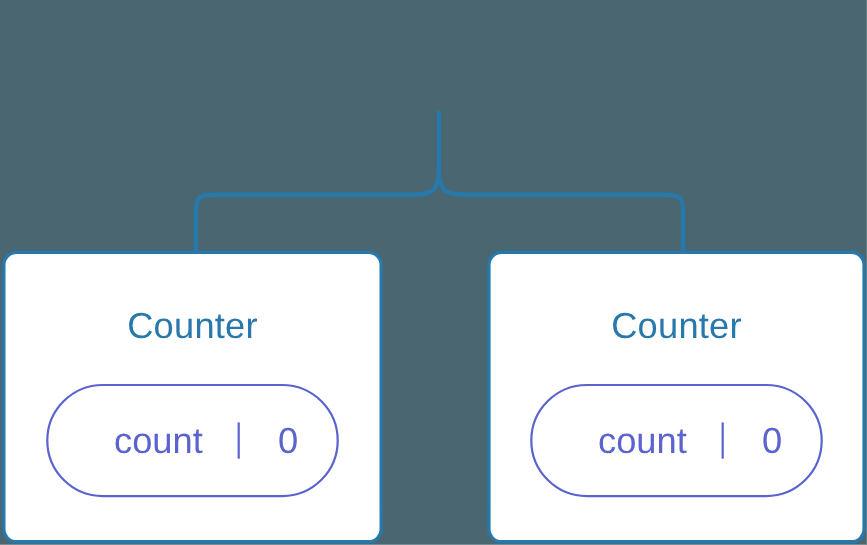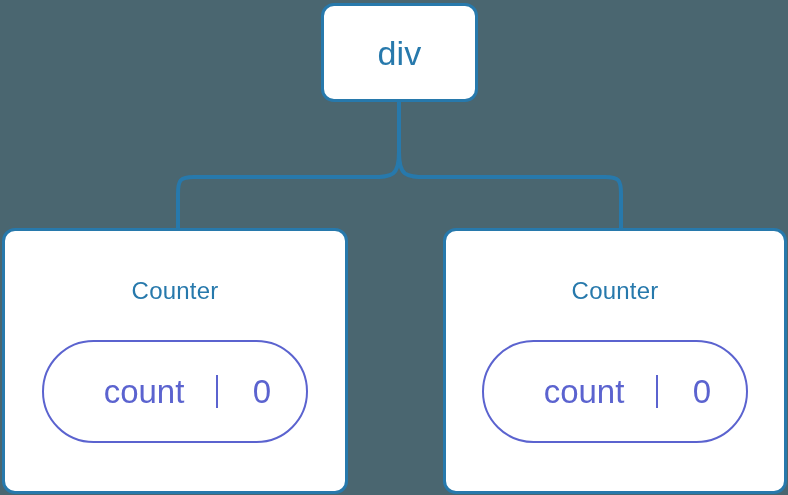--- a/index.html
+++ b/index.html
@@ -63,21 +63,21 @@
   #node-counter-left {
     left: 2px;
     width: 346px;
   }
   #node-counter-right {
     left: 443px;
     width: 344px;
   }
   .node-title {
     color: #2779ac;
-    font-size: 24px;
+    font-size: 33px;
     line-height: 1;
     letter-spacing: 0.2px;
   }
 
   
   .state-pill {
     position: relative;
     margin-top: 37px;
     height: 103px;
     border: 2px solid #5b63cf;
@@ -116,23 +116,20 @@
 
   <svg id="connectors" viewBox="0 0 788 495" width="788" height="495" xmlns="http://www.w3.org/2000/svg">
 
     <path d="M 399 101 L 399 152" fill="none" stroke="#2779ac" stroke-width="4" stroke-linecap="butt"></path>
 
     <path d="M 399 152 C 399 176, 392 177, 372 177 L 194 177 C 180 177, 178 180, 178 194 L 178 229" fill="none" stroke="#2779ac" stroke-width="4" stroke-linecap="butt"></path>
 
     <path d="M 399 152 C 399 176, 406 177, 426 177 L 605 177 C 619 177, 621 180, 621 194 L 621 229" fill="none" stroke="#2779ac" stroke-width="4" stroke-linecap="butt"></path>
   </svg>
 
-  <div class="node" id="node-div">
-    <span class="node-title-root">div</span>
-  </div>
 
   <div class="node node-child" id="node-counter-left">
     <span class="node-title">Counter</span>
     <div class="state-pill" id="pill-left">
       <span class="pill-key">count</span>
       <span class="pill-value">0</span>
     </div>
   </div>
 
   <div class="node node-child" id="node-counter-right">

